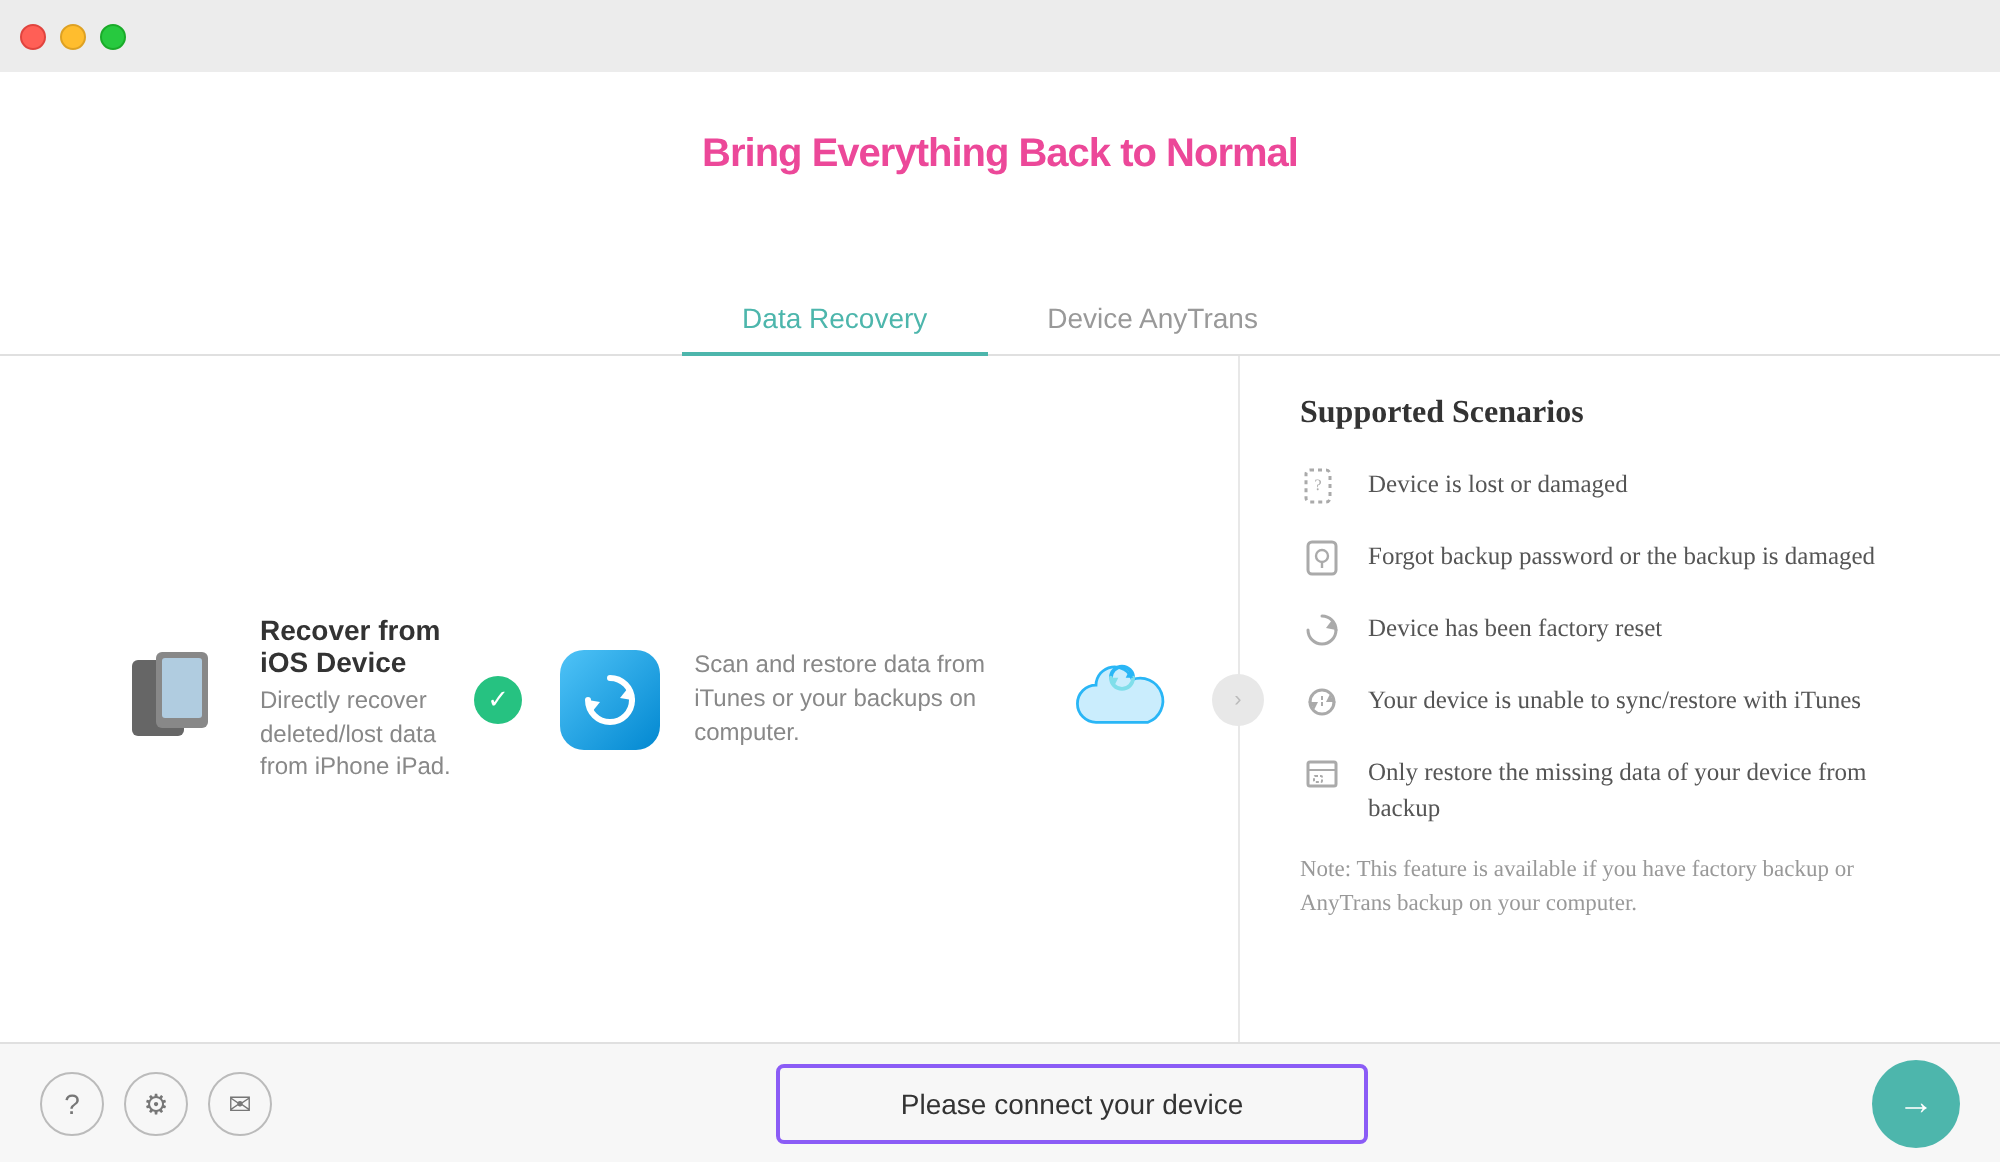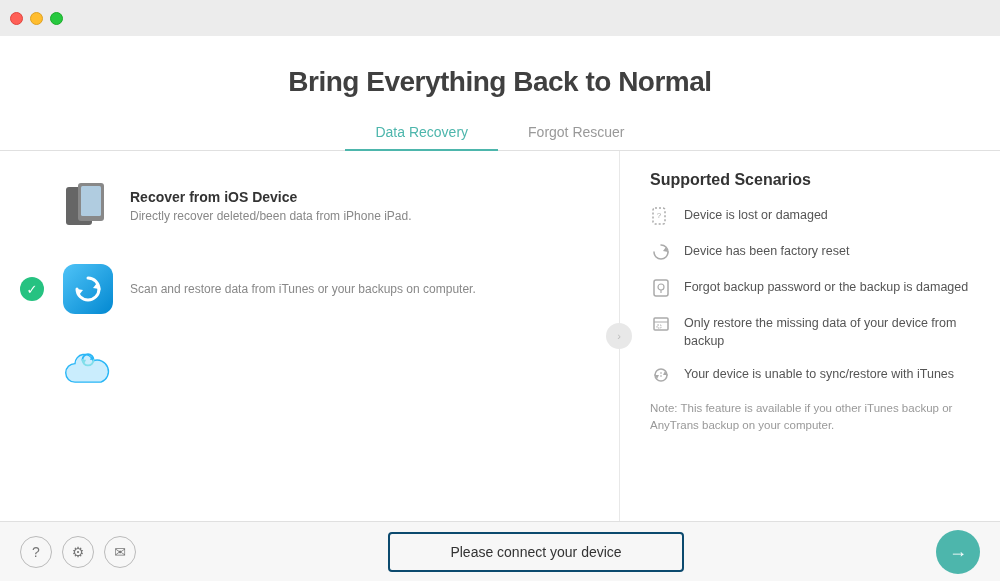--- a/index.html
+++ b/index.html
@@ -40,40 +40,41 @@
       display: flex;
       flex-direction: column;
     }
 
     
     .header {
       text-align: center;
       padding: 30px 0 0 0;
     }
     .header-title {
-      font-size: 28px;
+      font-size: 20px;
       font-weight: 600;
-      color: #404040;
+      color: #ec4899;
       letter-spacing: -0.5px;
     }
 
     
     .tabs {
       display: flex;
       justify-content: center;
       margin-top: 18px;
       border-bottom: 1px solid #e0e0e0;
       gap: 0;
     }
     .tab {
       padding: 8px 30px 10px;
       font-size: 14px;
       cursor: pointer;
       color: #999;
       position: relative;
+      margin-top: 36px;
     }
     .tab.active {
       color: #4db6ac;
     }
     .tab.active::after {
       content: '';
       position: absolute;
       bottom: -1px;
       left: 0; right: 0;
       height: 2px;
@@ -85,21 +86,20 @@
       display: flex;
       flex: 1;
       overflow: hidden;
     }
 
     
     .left-panel {
       flex: 1;
       padding: 20px 20px 20px 50px;
       display: flex;
-      flex-direction: column;
       gap: 10px;
       border-right: 1px solid #e8e8e8;
       position: relative;
     }
 
     .recovery-item {
       display: flex;
       align-items: center;
       gap: 16px;
       padding: 10px 12px;
@@ -157,20 +157,21 @@
       color: #bbb;
       font-size: 11px;
       z-index: 10;
     }
 
     
     .right-panel {
       width: 380px;
       padding: 20px 30px;
       flex-shrink: 0;
+      font-family: Liberation Serif, serif;
     }
     .scenarios-title {
       font-size: 16px;
       font-weight: 600;
       color: #333;
       margin-bottom: 16px;
     }
     .scenario-item {
       display: flex;
       align-items: flex-start;
@@ -218,21 +219,21 @@
       border: 1.5px solid #bbb;
       border-radius: 50%;
       display: flex; align-items: center; justify-content: center;
       cursor: pointer;
       color: #777;
       font-size: 14px;
       background: transparent;
     }
 
     .connect-btn {
-      border: 2px solid #0c4a6e;
+      border: 2px solid #8b5cf6;
       border-radius: 4px;
       padding: 10px 60px;
       font-size: 14px;
       color: #333;
       cursor: pointer;
       background: transparent;
     }
 
     .next-btn {
       width: 44px; height: 44px;
@@ -257,40 +258,40 @@
 
   <div class="header">
     <div class="header-title">Bring Everything Back to Normal</div>
   </div>
 
   <div class="tabs">
     <div class="tab active">
       <span>Data Recovery</span>
     </div>
     <div class="tab">
-      <span>Forgot Rescuer</span>
+      <span>Device AnyTrans</span>
     </div>
   </div>
 
   <div class="content">
 
     <div class="left-panel">
 
       <div class="recovery-item">
         <div class="item-icon ios-icon">
 
           <svg width="52" height="52" viewBox="0 0 52 52">
             <rect x="4" y="6" width="26" height="38" rx="3" fill="#666"></rect>
             <rect x="16" y="2" width="26" height="38" rx="3" fill="#888"></rect>
             <rect x="19" y="5" width="20" height="30" rx="1.5" fill="#b0cce0"></rect>
           </svg>
         </div>
         <div class="item-text">
           <div class="item-title">Recover from iOS Device</div>
-          <div class="item-desc">Directly recover deleted/been data from iPhone iPad.</div>
+          <div class="item-desc">Directly recover deleted/lost data from iPhone iPad.</div>
         </div>
       </div>
 
       <div class="recovery-item">
         <div class="check-mark">✓</div>
         <div class="item-icon">
 
           <svg width="50" height="50" viewBox="0 0 50 50">
             <rect width="50" height="50" rx="12" fill="url(#bggrad)"></rect>
             <defs>
@@ -339,64 +340,64 @@
             <rect x="2" y="2" width="12" height="16" rx="2" fill="none" stroke="#aaa" stroke-width="1.5" stroke-dasharray="2,2"></rect>
             <text x="8" y="12" text-anchor="middle" fill="#aaa" font-size="8">?</text>
           </svg>
         </div>
         <div class="scenario-text">Device is lost or damaged</div>
       </div>
 
       <div class="scenario-item">
         <div class="scenario-icon">
           <svg width="20" height="20" viewBox="0 0 20 20">
+            <rect x="3" y="2" width="14" height="16" rx="2" fill="none" stroke="#aaa" stroke-width="1.5"></rect>
+            <circle cx="10" cy="9" r="3" fill="none" stroke="#aaa" stroke-width="1.2"></circle>
+            <line x1="10" y1="12" x2="10" y2="15" stroke="#aaa" stroke-width="1.2"></line>
+          </svg>
+        </div>
+        <div class="scenario-text">Forgot backup password or the backup is damaged</div>
+      </div>
+
+      <div class="scenario-item">
+        <div class="scenario-icon">
+          <svg width="20" height="20" viewBox="0 0 20 20">
             <path d="M10 3 A7 7 0 0 1 17 10" stroke="#aaa" stroke-width="1.5" fill="none" stroke-linecap="round"></path>
             <path d="M17 10 A7 7 0 0 1 3 10" stroke="#aaa" stroke-width="1.5" fill="none" stroke-linecap="round"></path>
             <polyline points="15,5 17,10 12,9" fill="#aaa"></polyline>
           </svg>
         </div>
         <div class="scenario-text">Device has been factory reset</div>
-      </div>
-
-      <div class="scenario-item">
-        <div class="scenario-icon">
-          <svg width="20" height="20" viewBox="0 0 20 20">
-            <rect x="3" y="2" width="14" height="16" rx="2" fill="none" stroke="#aaa" stroke-width="1.5"></rect>
-            <circle cx="10" cy="9" r="3" fill="none" stroke="#aaa" stroke-width="1.2"></circle>
-            <line x1="10" y1="12" x2="10" y2="15" stroke="#aaa" stroke-width="1.2"></line>
-          </svg>
-        </div>
-        <div class="scenario-text">Forgot backup password or the backup is damaged</div>
-      </div>
-
-      <div class="scenario-item">
-        <div class="scenario-icon">
-          <svg width="20" height="20" viewBox="0 0 20 20">
-            <rect x="3" y="4" width="14" height="12" rx="1" fill="none" stroke="#aaa" stroke-width="1.5"></rect>
-            <line x1="3" y1="8" x2="17" y2="8" stroke="#aaa" stroke-width="1"></line>
-            <rect x="6" y="11" width="4" height="3" rx="0.5" fill="none" stroke="#aaa" stroke-width="1" stroke-dasharray="1.5,1"></rect>
-          </svg>
-        </div>
-        <div class="scenario-text">Only restore the missing data of your device from backup</div>
       </div>
 
       <div class="scenario-item">
         <div class="scenario-icon">
           <svg width="20" height="20" viewBox="0 0 20 20">
             <path d="M4 10 A6 6 0 0 1 16 10" stroke="#aaa" stroke-width="1.5" fill="none" stroke-linecap="round"></path>
             <path d="M16 10 A6 6 0 0 1 4 10" stroke="#aaa" stroke-width="1.5" fill="none" stroke-linecap="round"></path>
             <polyline points="14,6 16,10 12,10" fill="#aaa"></polyline>
             <polyline points="6,14 4,10 8,10" fill="#aaa"></polyline>
             <line x1="10" y1="7" x2="10" y2="13" stroke="#aaa" stroke-width="1" stroke-dasharray="2,1"></line>
           </svg>
         </div>
         <div class="scenario-text">Your device is unable to sync/restore with iTunes</div>
       </div>
 
-      <div class="note-text">Note: This feature is available if you other iTunes backup or AnyTrans backup on your computer.</div>
+      <div class="scenario-item">
+        <div class="scenario-icon">
+          <svg width="20" height="20" viewBox="0 0 20 20">
+            <rect x="3" y="4" width="14" height="12" rx="1" fill="none" stroke="#aaa" stroke-width="1.5"></rect>
+            <line x1="3" y1="8" x2="17" y2="8" stroke="#aaa" stroke-width="1"></line>
+            <rect x="6" y="11" width="4" height="3" rx="0.5" fill="none" stroke="#aaa" stroke-width="1" stroke-dasharray="1.5,1"></rect>
+          </svg>
+        </div>
+        <div class="scenario-text">Only restore the missing data of your device from backup</div>
+      </div>
+
+      <div class="note-text">Note: This feature is available if you have factory backup or AnyTrans backup on your computer.</div>
     </div>
 
   </div>
 
   <div class="footer">
     <div class="footer-left">
       <button class="footer-icon-btn">
         <span>?</span>
       </button>
       <button class="footer-icon-btn">

